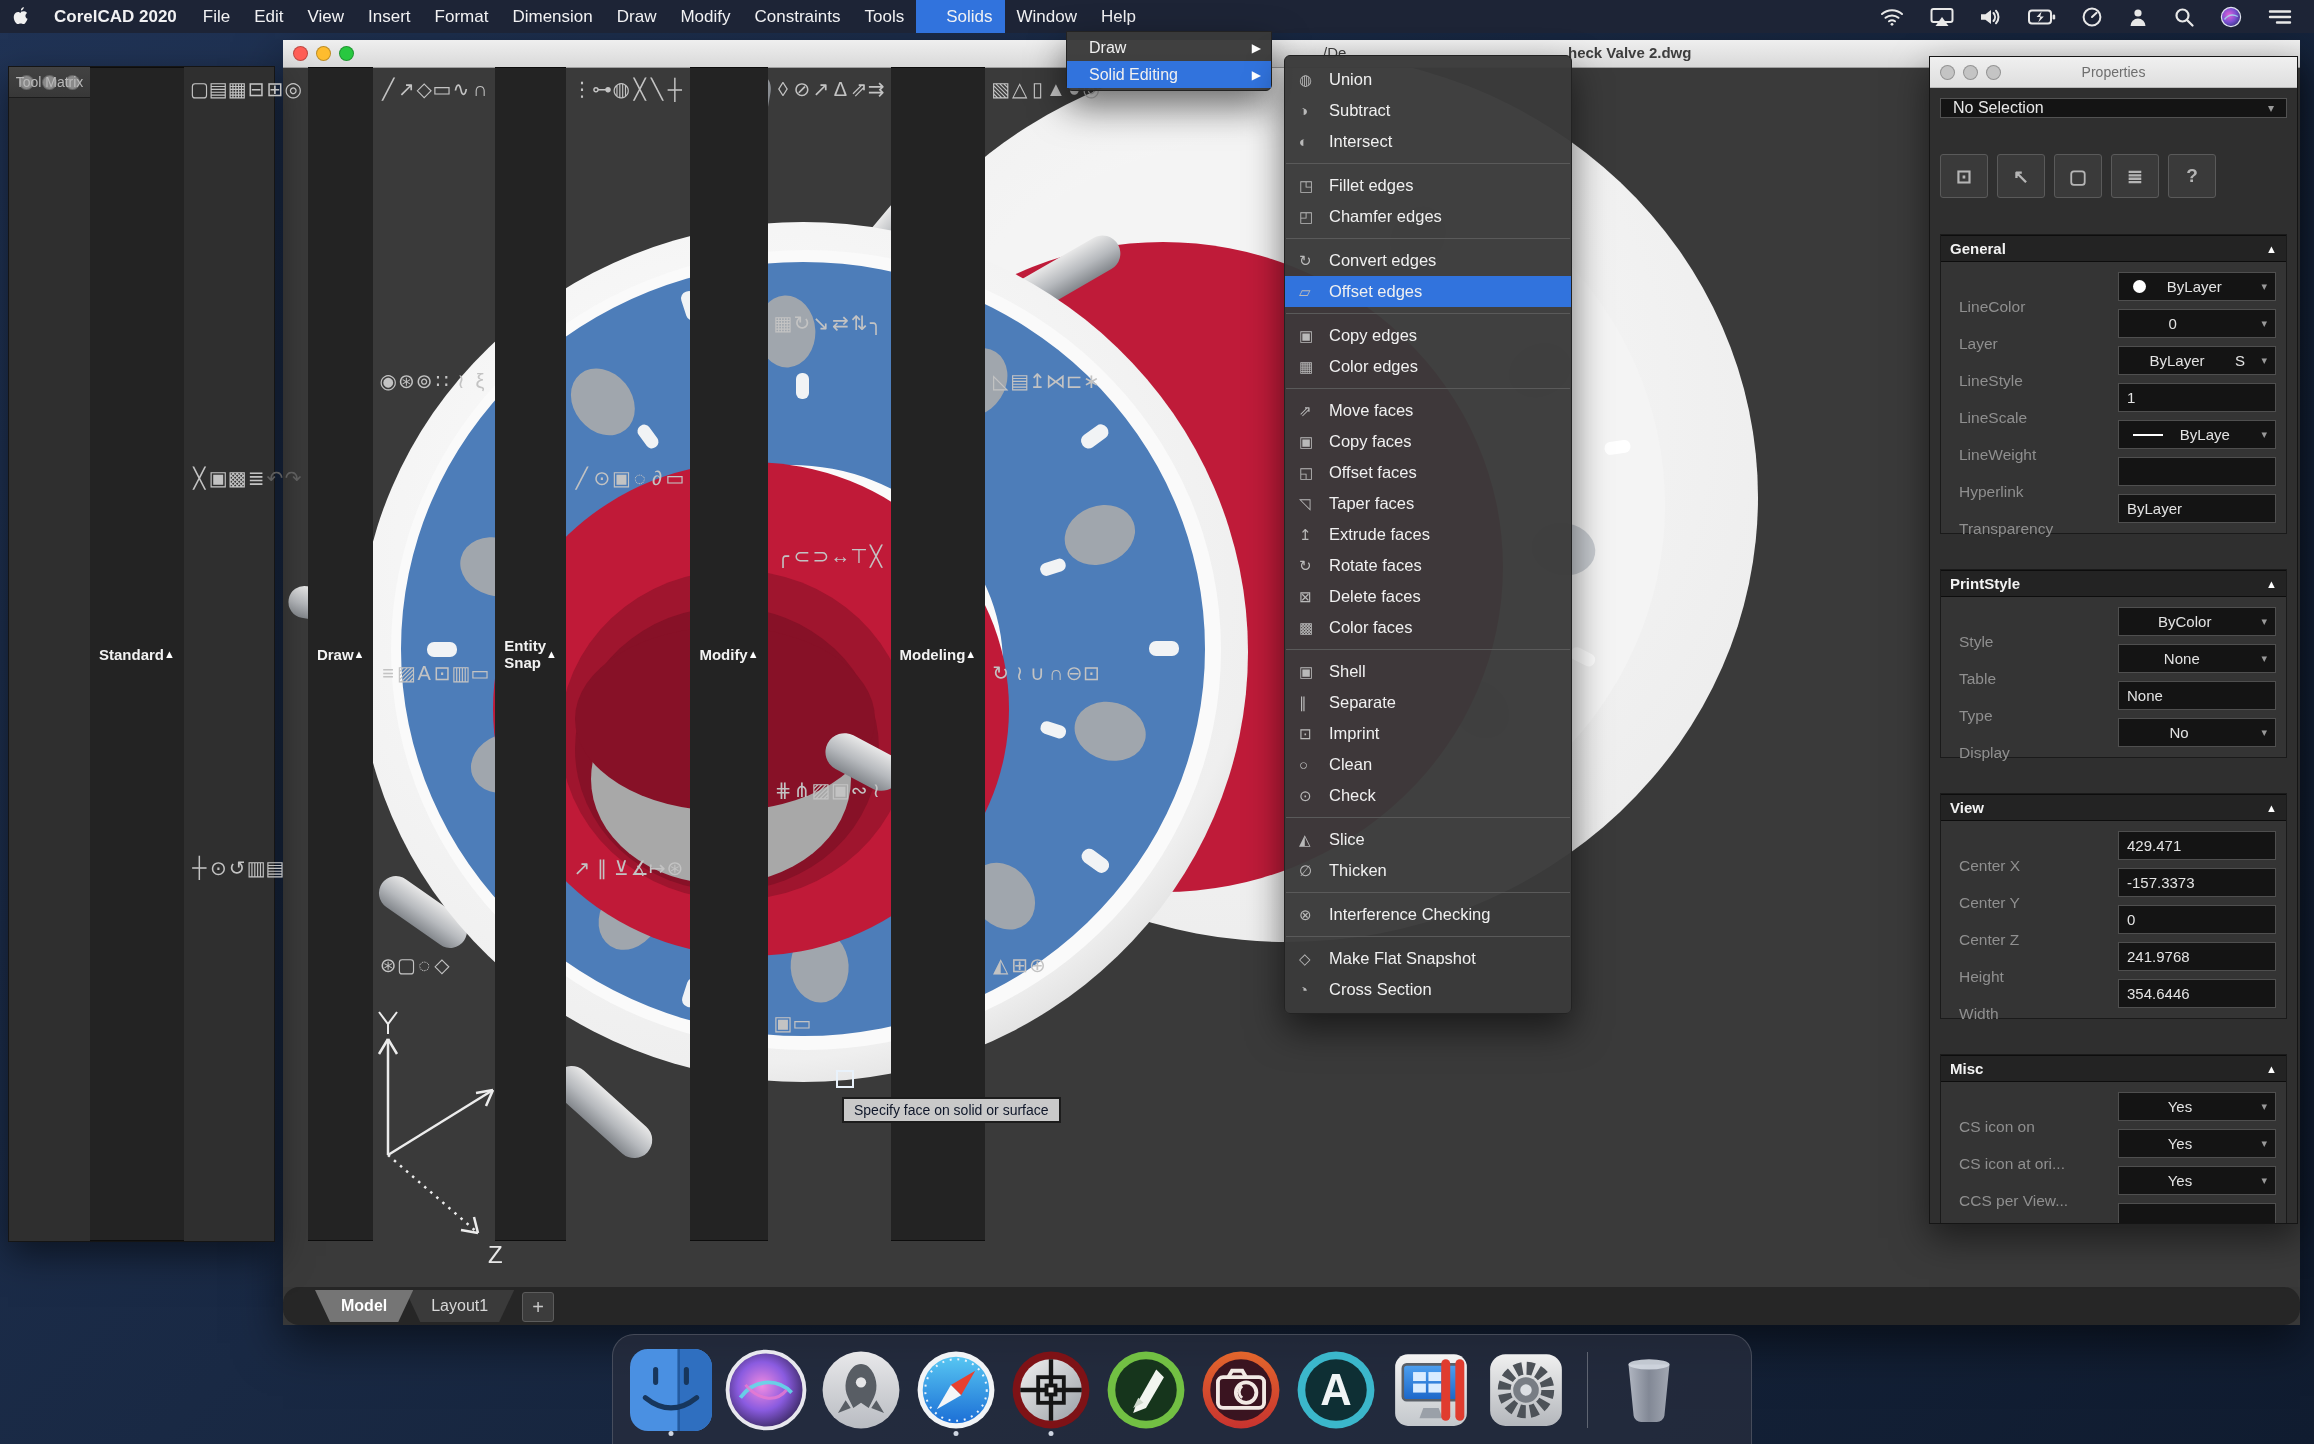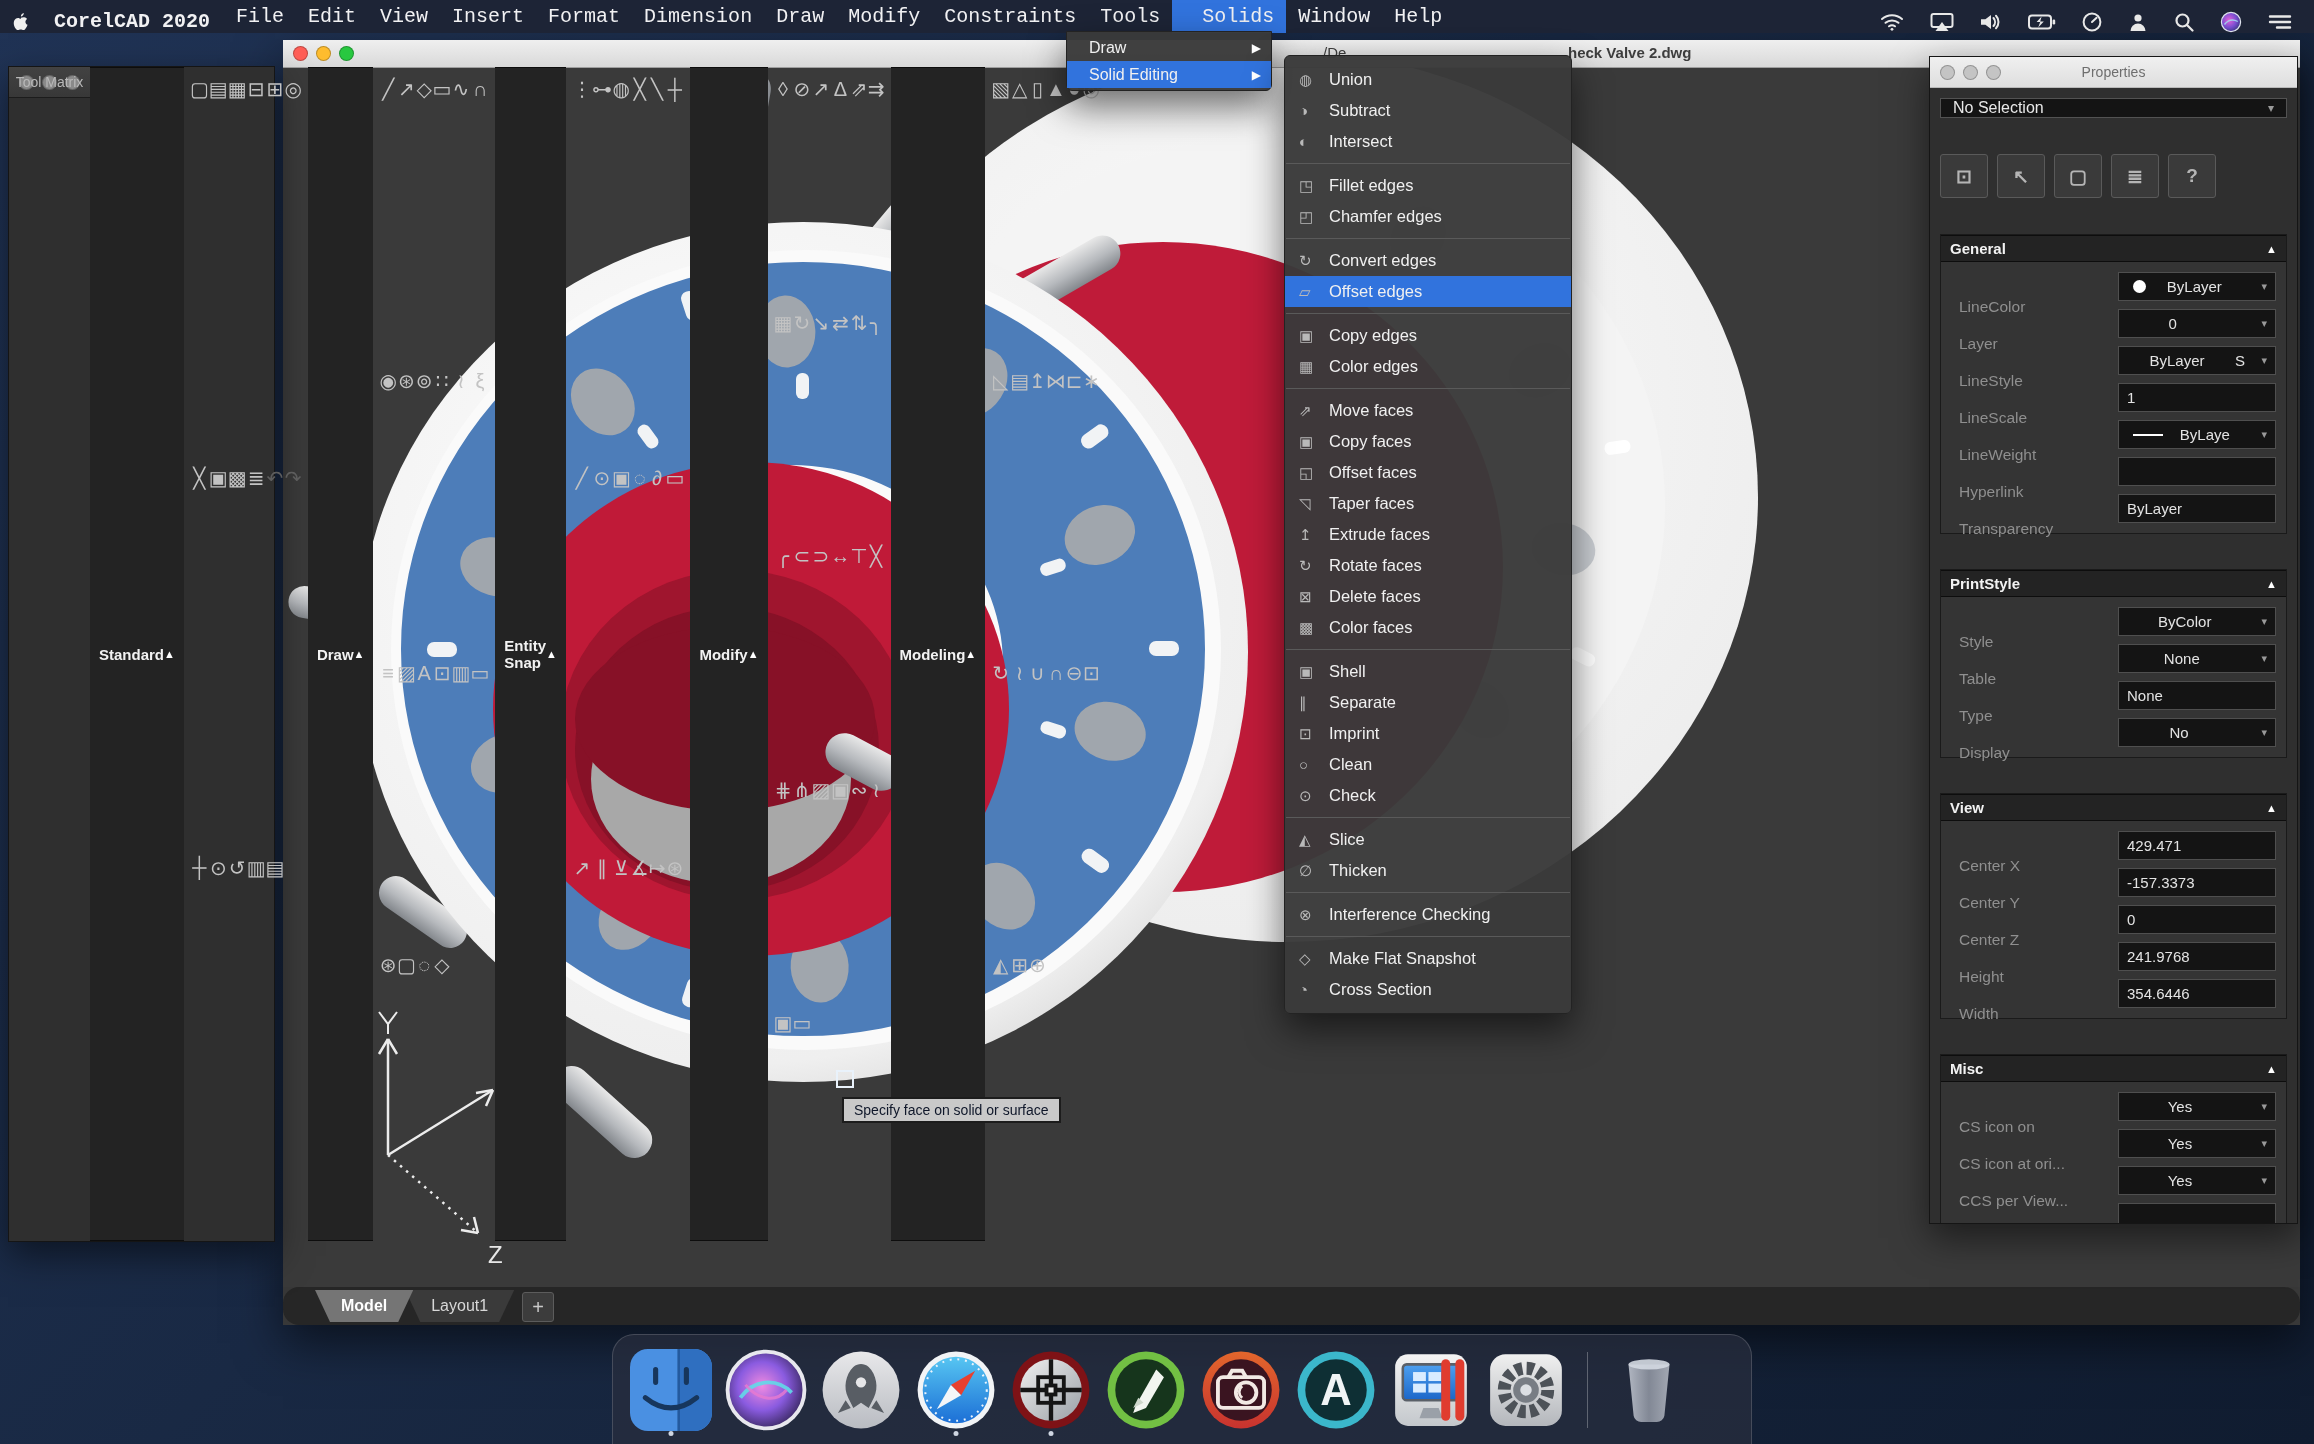--- a/index.html
+++ b/index.html
@@ -1,21 +1,21 @@
 <!DOCTYPE html>
 <html><head>
 <meta charset="utf-8">
 <style>
   html,body{margin:0;padding:0;background:#0e1524;}
   #screen{position:relative;width:2314px;height:1444px;overflow:hidden;
     font-family:"Liberation Sans",sans-serif;
     background:linear-gradient(135deg,#203355 0%,#17263f 55%,#101c30 100%);}
   
   .menubar{position:absolute;left:0;top:0;width:100%;height:33px;background:#1d2436;
-    display:flex;align-items:flex-end;color:#f1f1f3;font-size:20px;z-index:30;font-family:Liberation Mono, monospace;}
+    display:flex;align-items:center;color:#f1f1f3;font-size:17px;z-index:30;}
   .mb-apple{width:40px;display:flex;justify-content:center;align-items:center;}
   .mb-app{font-weight:bold;padding:0 14px;white-space:nowrap;}
   .mb-items{display:flex;height:100%;align-items:center;}
   .mb-item{padding:0 12px;height:100%;display:flex;align-items:center;white-space:nowrap;cursor:default;}
   .mb-item.active{background:#3173dd;padding-left:30px;}
   .mb-status{margin-left:auto;display:flex;align-items:center;gap:26px;padding-right:22px;}
   .mb-status svg{display:block;}
   
   .palette{position:absolute;background:#2f2f2f;border:1px solid #151515;box-shadow:0 14px 34px rgba(0,0,0,.5);z-index:5;}
   .palette-titlebar{height:30px;background:linear-gradient(#424242,#383838);display:flex;align-items:center;

